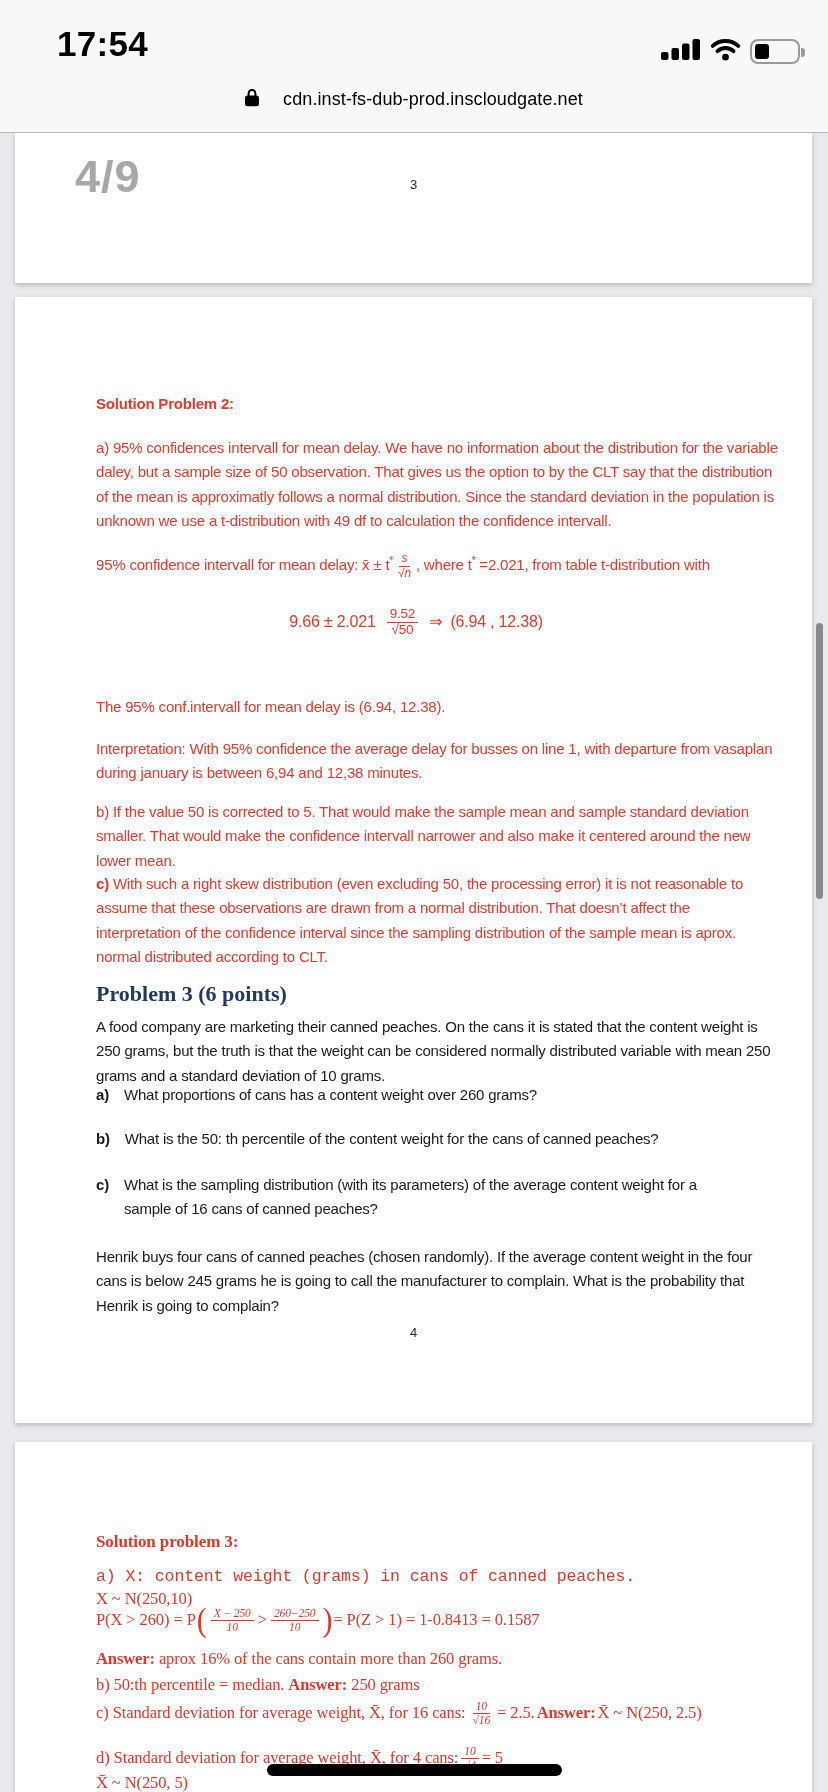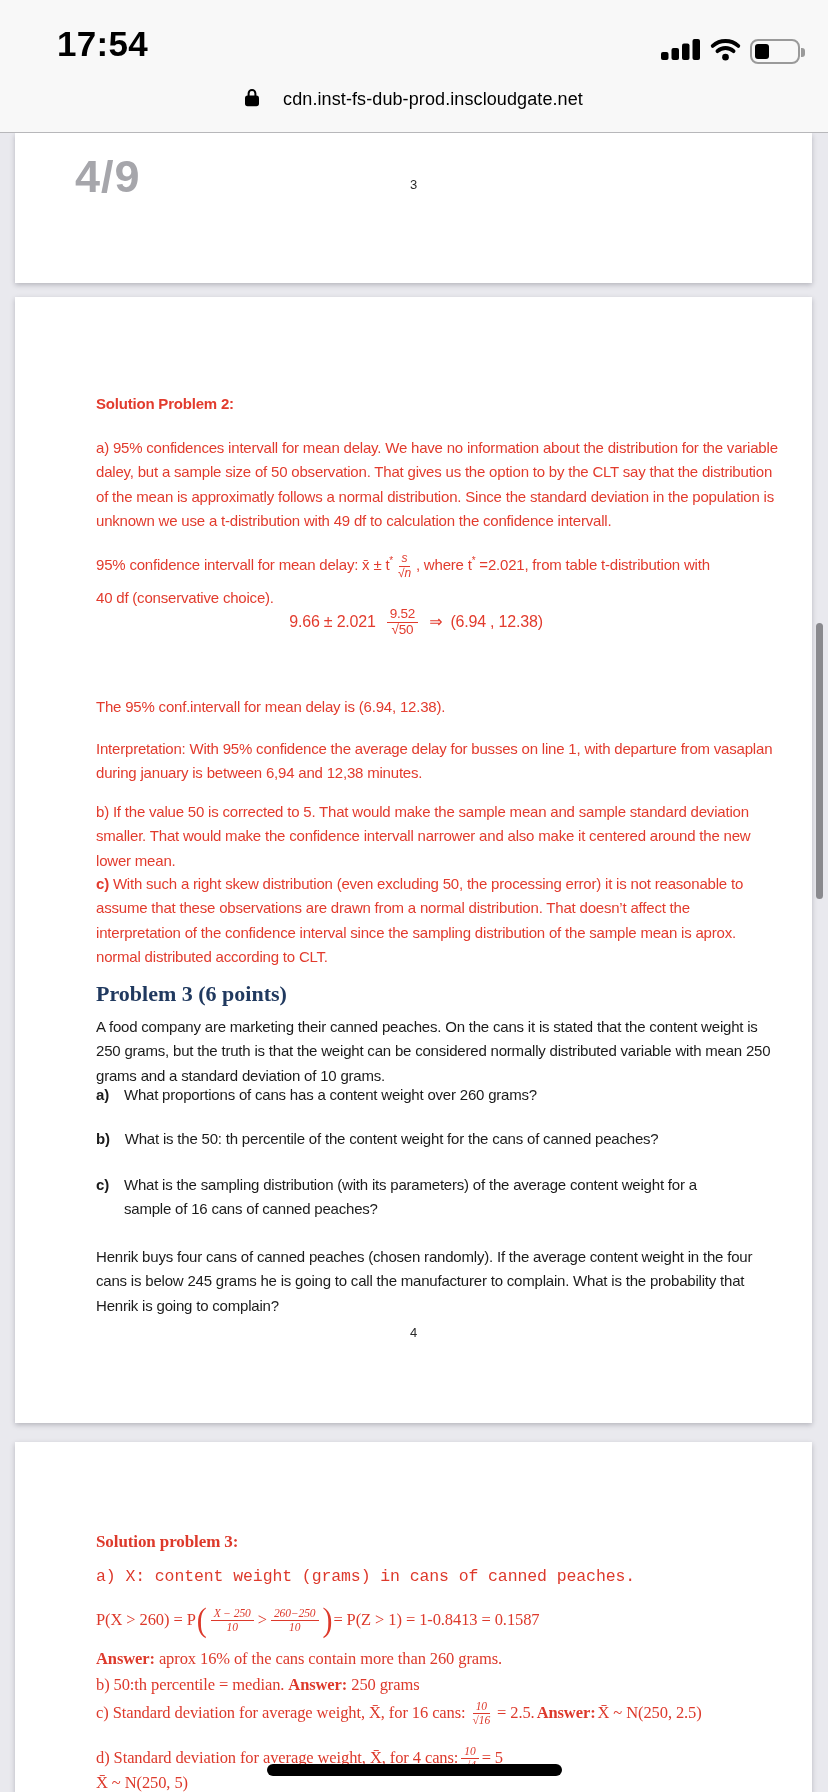--- a/index.html
+++ b/index.html
@@ -148,21 +148,20 @@
 
     <div class="para red b sol2-heading">Solution Problem 2:</div>
 
     <div class="para red p-a">a)  95% confidences intervall for mean delay. We have no information about the distribution for the variable daley, but a sample size of 50 observation. That gives us the option to by the CLT say that the distribution of  the mean is approximatly follows a normal distribution. Since the standard deviation in the population is unknown we use a t-distribution with 49 df to calculation the confidence intervall.</div>
 
     <div class="para red p-ci">
       <div><span>95% confidence intervall for mean delay: x̄ ± t</span><sup>*</sup><span class="frac">
             <span class="num it">s</span>
             <span class="den it">√n</span>
           </span><span>, where t</span><sup>*</sup><span> =2.021, from table t-distribution with</span></div>
-      <div class="ci-line2">40 df (conservative choice).</div>
     </div>
 
     <div class="para p-formula">
       <span>9.66 ± 2.021</span>
         <span class="frac frac-big">
           <span class="num">9.52</span>
           <span class="den">√50</span>
         </span>
       <span>⇒</span>
       <span>(6.94 , 12.38)</span>
@@ -196,20 +195,21 @@
     <div class="para black p-henrik">Henrik buys four cans of canned peaches (chosen randomly).  If the average content weight in the four cans is below 245 grams he is going to call the manufacturer to complain. What is the probability that Henrik is going to complain?</div>
 
     <div class="pagenum">4</div>
   </div>
 
   <div class="card card3">
 
     <div class="serifp s3-heading">Solution problem 3:</div>
 
     <div class="serifp s3-a">a) X: content weight (grams) in cans of canned peaches.</div>
+    <div class="serifp s3-xn">X ~ N(250,10)</div>
 
     <div class="serifp s3-formula">
       <span>P(X &gt; 260) = P</span>
         <span class="bigp">(</span>
         <span class="frac frac-serif">
           <span class="num">X − 250</span>
           <span class="den">10</span>
         </span>
       <span>&gt;</span>
       <span class="frac frac-serif">

